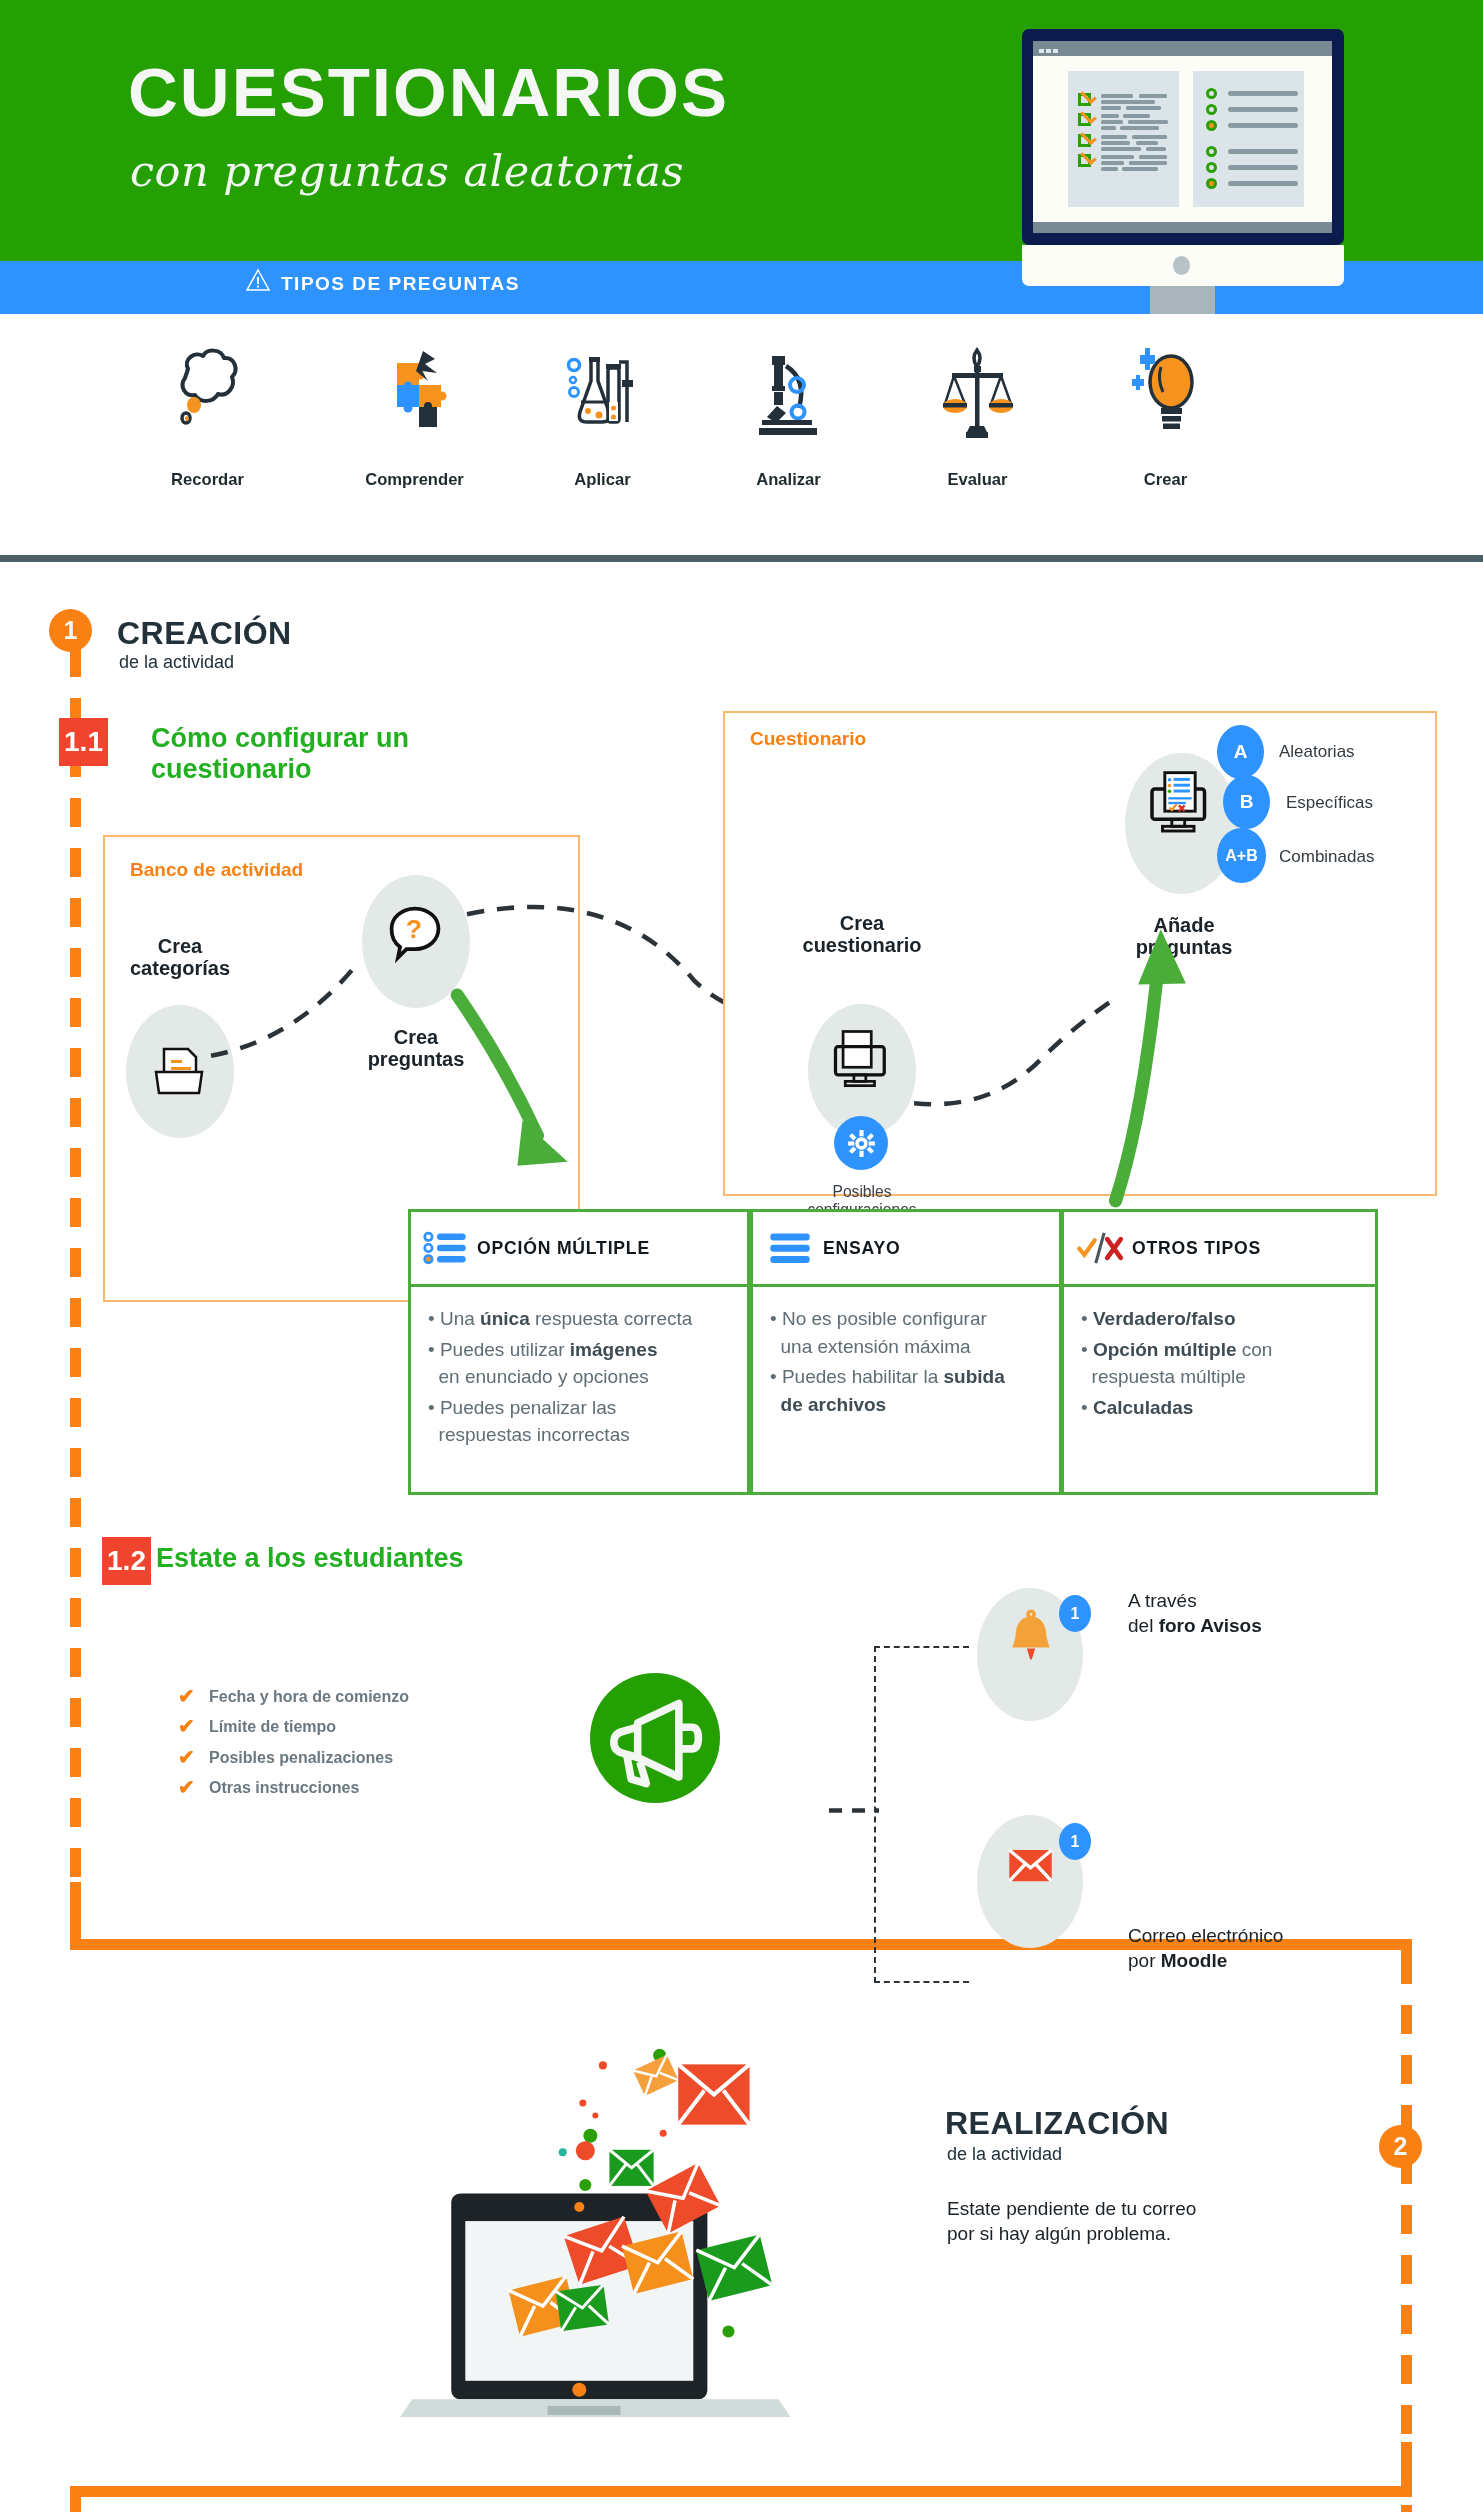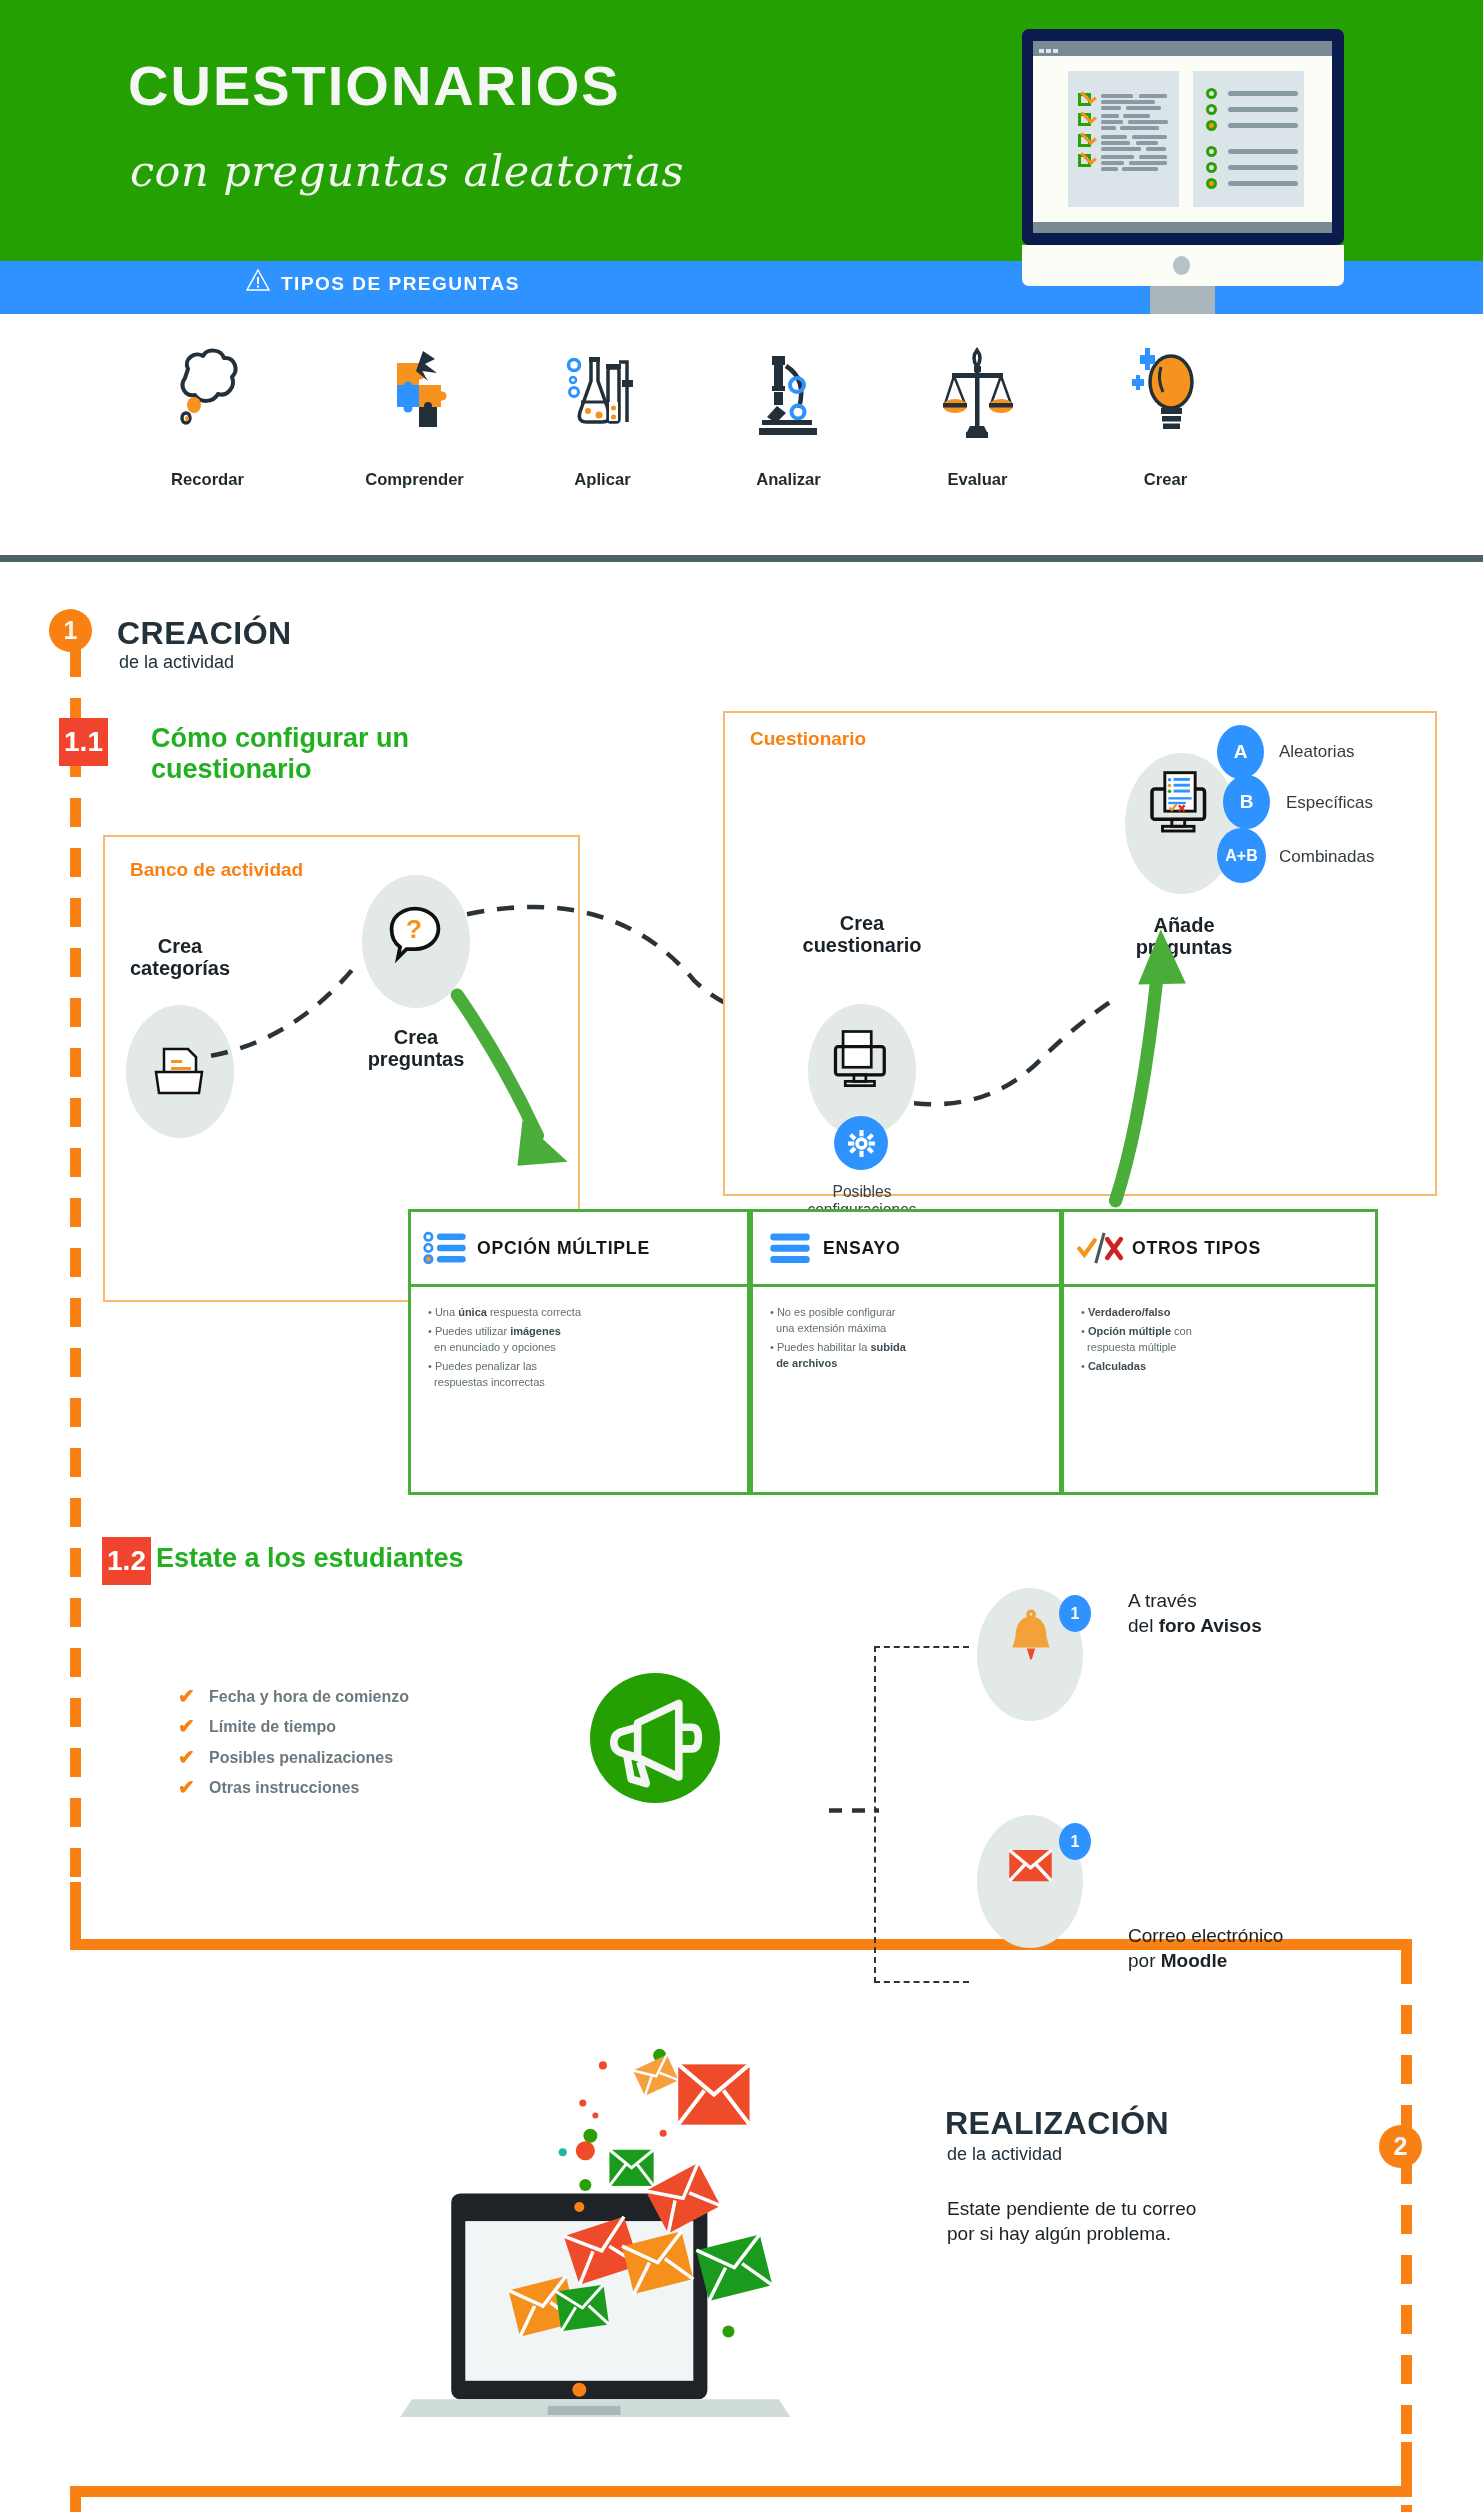--- a/index.html
+++ b/index.html
@@ -10,21 +10,21 @@
     position: relative;
     overflow: hidden;
   }
   .page { position: relative; width: 1484px; height: 3358px; }
 
   
   .hdr-green { position:absolute; left:0; top:0; width:1484px; height:261px; background:#24a003; }
   .hdr-blue  { position:absolute; left:0; top:261px; width:1484px; height:53px; background:#2f93ff; }
   .hdr-title {
     position:absolute; left:128px; top:53px; width:804px;
-    color:#f4f7f4; font-size:56px; font-weight:bold; letter-spacing:2px;
+    color:#f4f7f4; font-size:69px; font-weight:bold; letter-spacing:2px;
     font-family:"Liberation Sans", sans-serif;
   }
   .hdr-sub {
     position:absolute; left:130px; top:146px; width:804px;
     color:#f2f7f2; font-size:43px; font-style:italic;
     font-family:"DejaVu Serif", serif; letter-spacing:0.5px;
   }
   .hdr-band-label {
     position:absolute; left:281px; top:273px;
     color:#ffffff; font-size:19px; font-weight:bold; letter-spacing:1.5px;
@@ -97,21 +97,21 @@
   
   .garrow { position:absolute; }
 
   
   .qbox-wrap { position:absolute; left:408px; top:1209px; width:970px; height:286px; }
   .qbox { position:absolute; top:0; height:286px; border:3.5px solid #4aad3a; background:#ffffff; }
   .qbox-head { position:absolute; left:0; top:0; width:100%; height:75px; border-bottom:3.5px solid #4aad3a;
                display:flex; align-items:center; }
   .qbox-title { font-size:17.6px; font-weight:bold; color:#11181d; letter-spacing:0.8px; }
   .qbox-body { position:absolute; left:0; top:75px; width:100%; padding:18px 17px; }
-  .qbox-li { font-size:11px; color:#5f6d74; line-height:1.45; margin-bottom:3px; }
+  .qbox-li { font-size:19px; color:#5f6d74; line-height:1.45; margin-bottom:3px; }
   .qbox-li b { color:#3f4c53; }
 
   
   .chk-li { position:absolute; font-size:16px; font-weight:bold; color:#6b7880; }
   .chk-mark { position:absolute; color:#f98012; font-size:20px; font-weight:bold; }
 
   .megaphone { position:absolute; width:130px; height:130px; border-radius:50%; background:#24a003; }
 
   .bracket { position:absolute; border:2.5px dashed #2b3338; border-right:none; }
 

